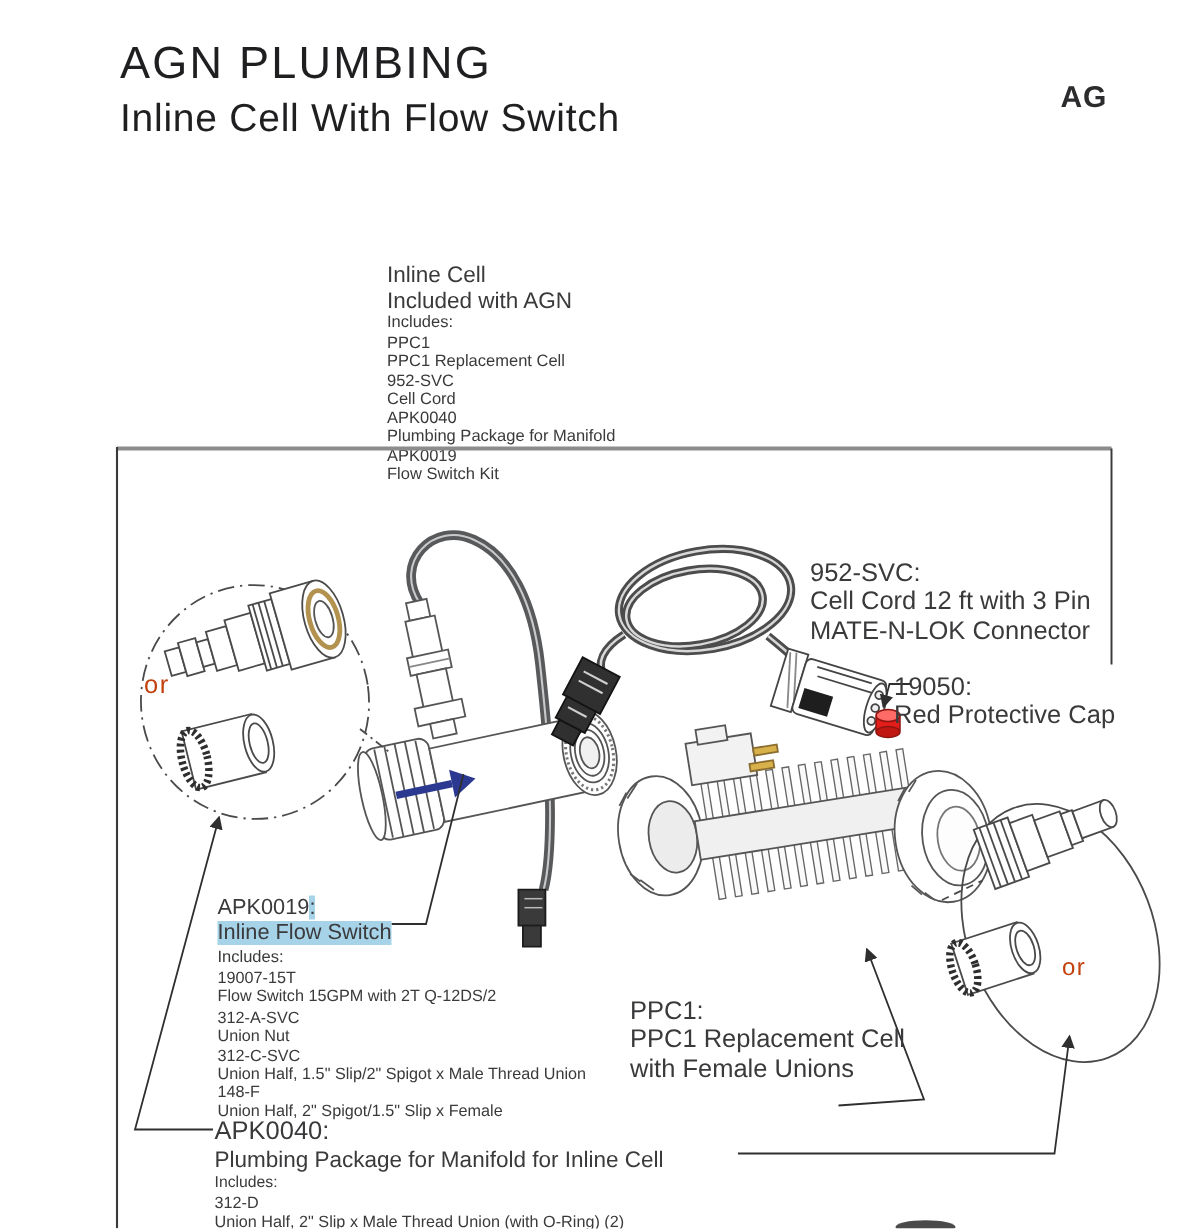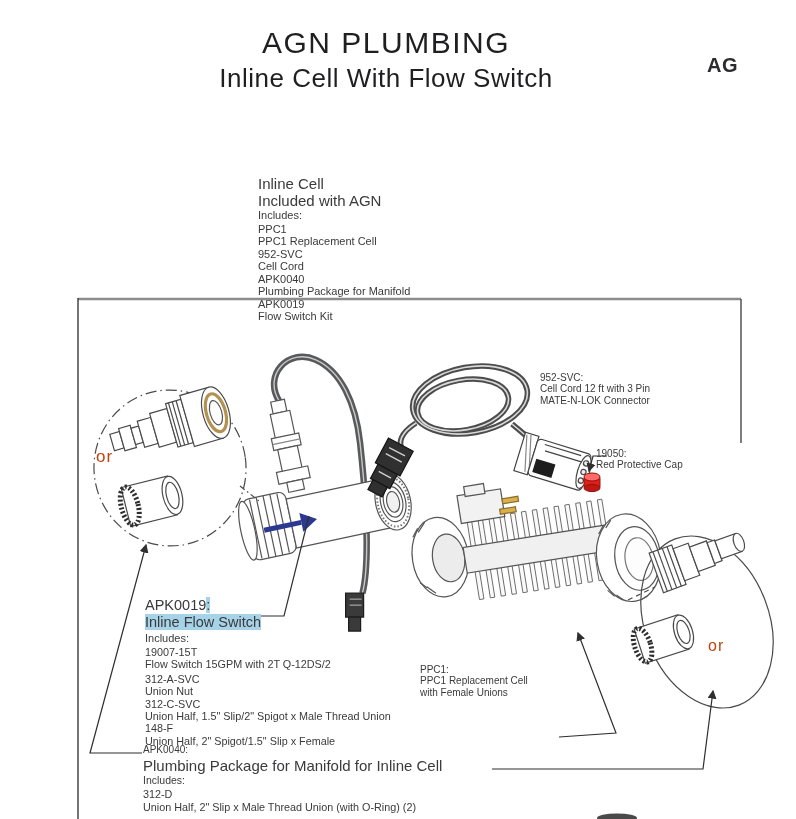--- a/index.html
+++ b/index.html
@@ -1,27 +1,27 @@
 <!DOCTYPE html>
 <html><head>
 <meta charset="utf-8">
 <style>
   html,body{margin:0;padding:0;background:#fff;}
   body{width:796px;height:819px;position:relative;overflow:hidden;
        font-family:"Liberation Sans",sans-serif;color:#3a3a3c;}
   .abs{position:absolute;}
   
-  .title-wrap{left:80px;top:26px;width:612px;text-align:center;line-height:1.15;color:#1f1f21;}
+  .title-wrap{left:80px;top:26px;width:612px;line-height:1.15;color:#1f1f21;}
   .title{font-size:30px;letter-spacing:1.5px;}
   .subtitle{font-size:26px;letter-spacing:0.5px;margin-top:3px;}
   .page-code{left:707px;top:54px;font-size:20px;font-weight:bold;letter-spacing:0.5px;color:#2c2c2e;}
   
   .lbl{line-height:1.14;}
   .big{font-size:15px;}
-  .med{font-size:10px;}
+  .med{font-size:17px;}
   .small{font-size:11px;}
   .tiny{font-size:10.8px;}
   .plist{margin-top:1px;}
   .prow{display:flex;white-space:nowrap;flex-direction:column;}
   .pcode{flex:0 0 auto;}
   .hl{background:#a7d3e8;}
   .orx{font-size:17px;color:#c2410c;letter-spacing:1px;}
   svg{display:block;}
 </style>
 </head>

